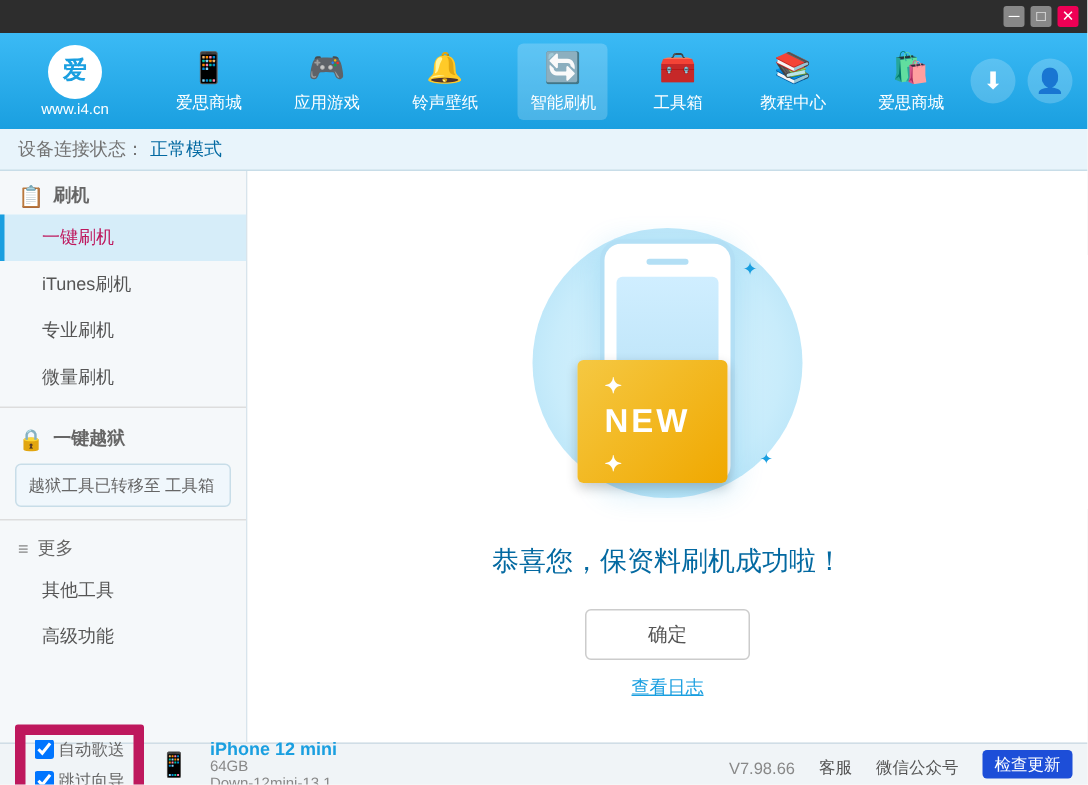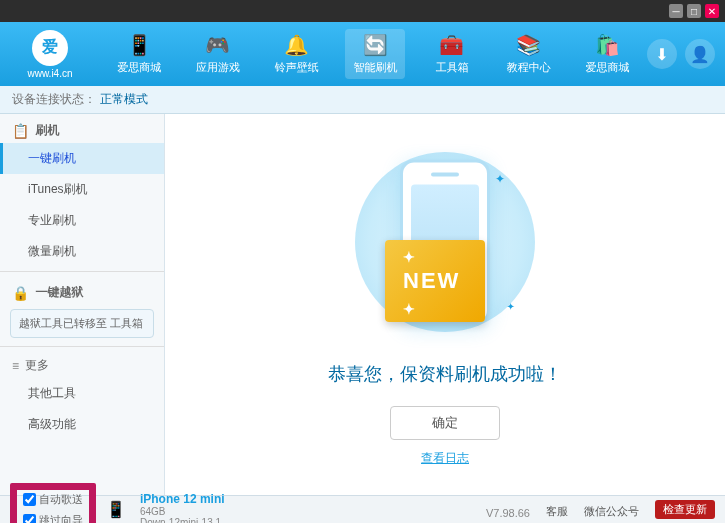--- a/index.html
+++ b/index.html
@@ -134,21 +134,21 @@
       color: #1a9fe0;
     }
     .sidebar-item {
       padding: 7px 12px 7px 28px;
       font-size: 12px;
       color: #555;
       cursor: pointer;
     }
     .sidebar-item.active {
       background: #d6edf9;
-      color: #1d4ed8;
+      color: #be185d;
       border-left: 3px solid #1a9fe0;
       padding-left: 25px;
     }
     .sidebar-divider {
       height: 1px;
       background: #ddd;
       margin: 4px 0;
     }
     .sidebar-notice {
       margin: 4px 10px;
@@ -311,21 +311,21 @@
     .device-detail {
       color: #888;
       font-size: 10px;
     }
     .bottom-right {
       display: flex; align-items: flex-end; gap: 16px;
     }
     .bottom-version { color: #888; }
     .bottom-link { color: #555; cursor: pointer; }
     .update-btn {
-      background: #b91c1c;
+      background: #1d4ed8;
       color: #fff;
       border: none;
       padding: 2px 8px;
       border-radius: 3px;
       cursor: pointer;
       font-size: 11px;
     }
     .bottom-device-row {
       display: flex; align-items: center;
     }

